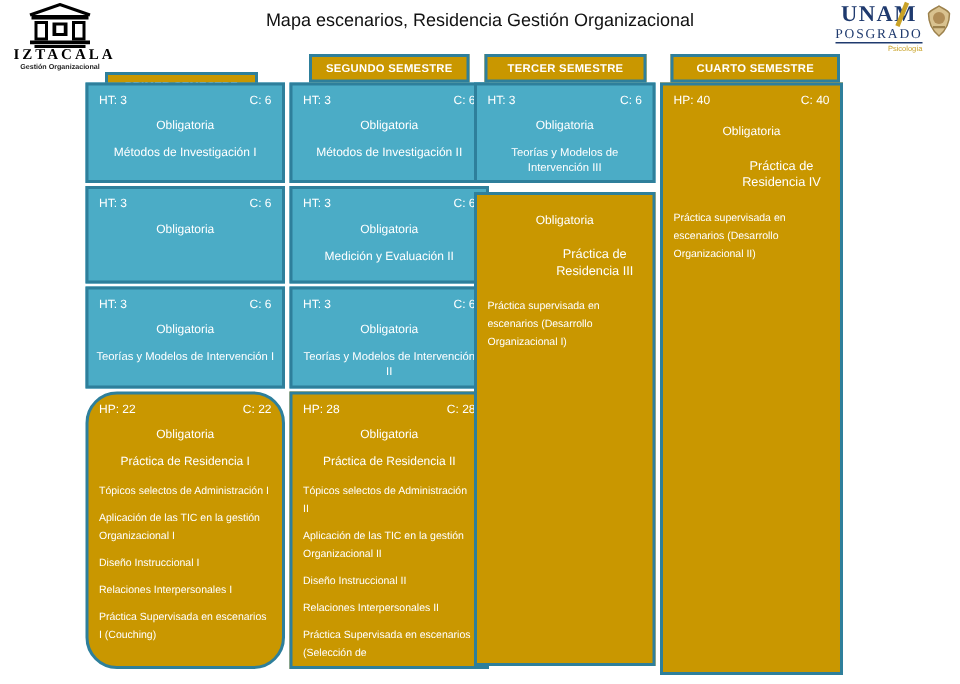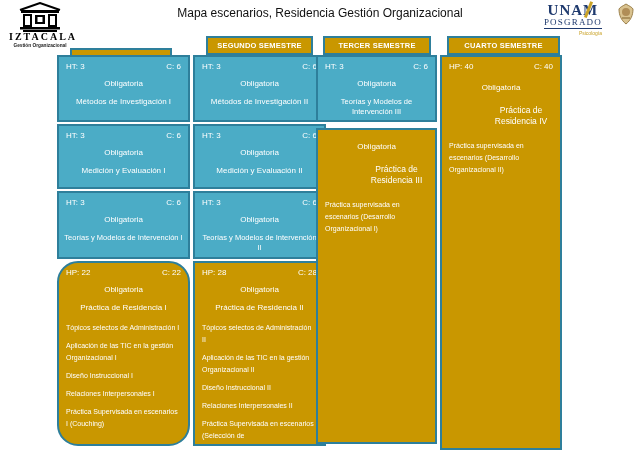--- a/index.html
+++ b/index.html
@@ -12,21 +12,21 @@
   
   .title{position:absolute;top:6px;left:0;width:100%;text-align:center;font-size:12px;color:#111;}
 
   
   .izt{position:absolute;left:9px;top:2px;width:62px;text-align:center;color:#111;}
   .izt svg{display:block;margin:0 auto;}
   .izt-name{font-family:"Liberation Serif", serif;font-size:10px;letter-spacing:2px;font-weight:bold;color:#000;line-height:1;}
   .izt-sub{font-size:5px;color:#222;font-weight:bold;transform:scale(.95);line-height:1.2;}
 
   
-  .unam{position:absolute;right:6px;top:3px;display:flex;align-items:flex-start;gap:16px;}
+  .unam{position:absolute;right:6px;top:3px;display:flex;align-items:flex-start;gap:3px;}
   .unam-texts{text-align:center;position:relative;}
   .unam-name{font-family:"Liberation Serif", serif;font-weight:bold;font-size:15px;color:var(--navy);letter-spacing:1px;line-height:.95;position:relative;}
   .unam-slash{position:absolute;top:-2px;right:13px;width:2.5px;height:17px;background:var(--goldline);transform:rotate(22deg);}
   .unam-pos{font-family:"Liberation Serif", serif;font-size:9px;color:var(--navy);letter-spacing:1.2px;border-bottom:1.5px solid var(--navy);line-height:1.15;position:relative;}
   .unam-dept{font-size:5px;color:var(--goldline);text-align:right;margin-top:1px;}
 
   
   .col{position:absolute;top:0;height:456px;}
   .sem-header{position:absolute;height:19px;background:var(--gold);border:2px solid var(--border);box-sizing:border-box;
     color:#fff;font-size:7.5px;font-weight:bold;text-align:center;line-height:15px;letter-spacing:.2px;}
@@ -87,21 +87,20 @@
       </div>
       <div class="kind">Obligatoria</div>
       <div class="name">Métodos de Investigación I</div>
     </div>
     <div class="course teal" style="top:124px;height:65px;">
       <div class="meta">
         <span>HT: 3</span>
         <span>C: 6</span>
       </div>
       <div class="kind">Obligatoria</div>
-      <div class="name">Medición y Evaluación I</div>
     </div>
     <div class="course teal" style="top:191px;height:68px;">
       <div class="meta">
         <span>HT: 3</span>
         <span>C: 6</span>
       </div>
       <div class="kind">Obligatoria</div>
       <div class="name" style="font-size:7.5px;">Teorías y Modelos de Intervención I</div>
     </div>
     <div class="course gold" style="top:261px;height:185px;border-radius:21px;">

